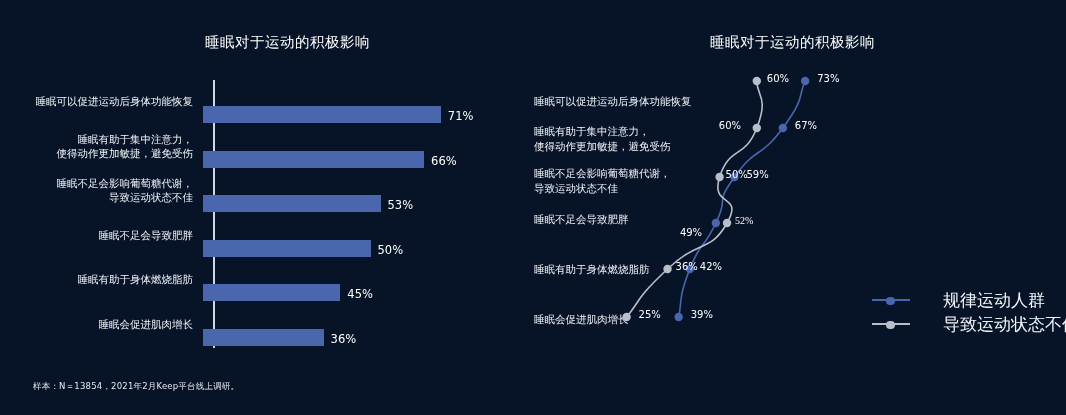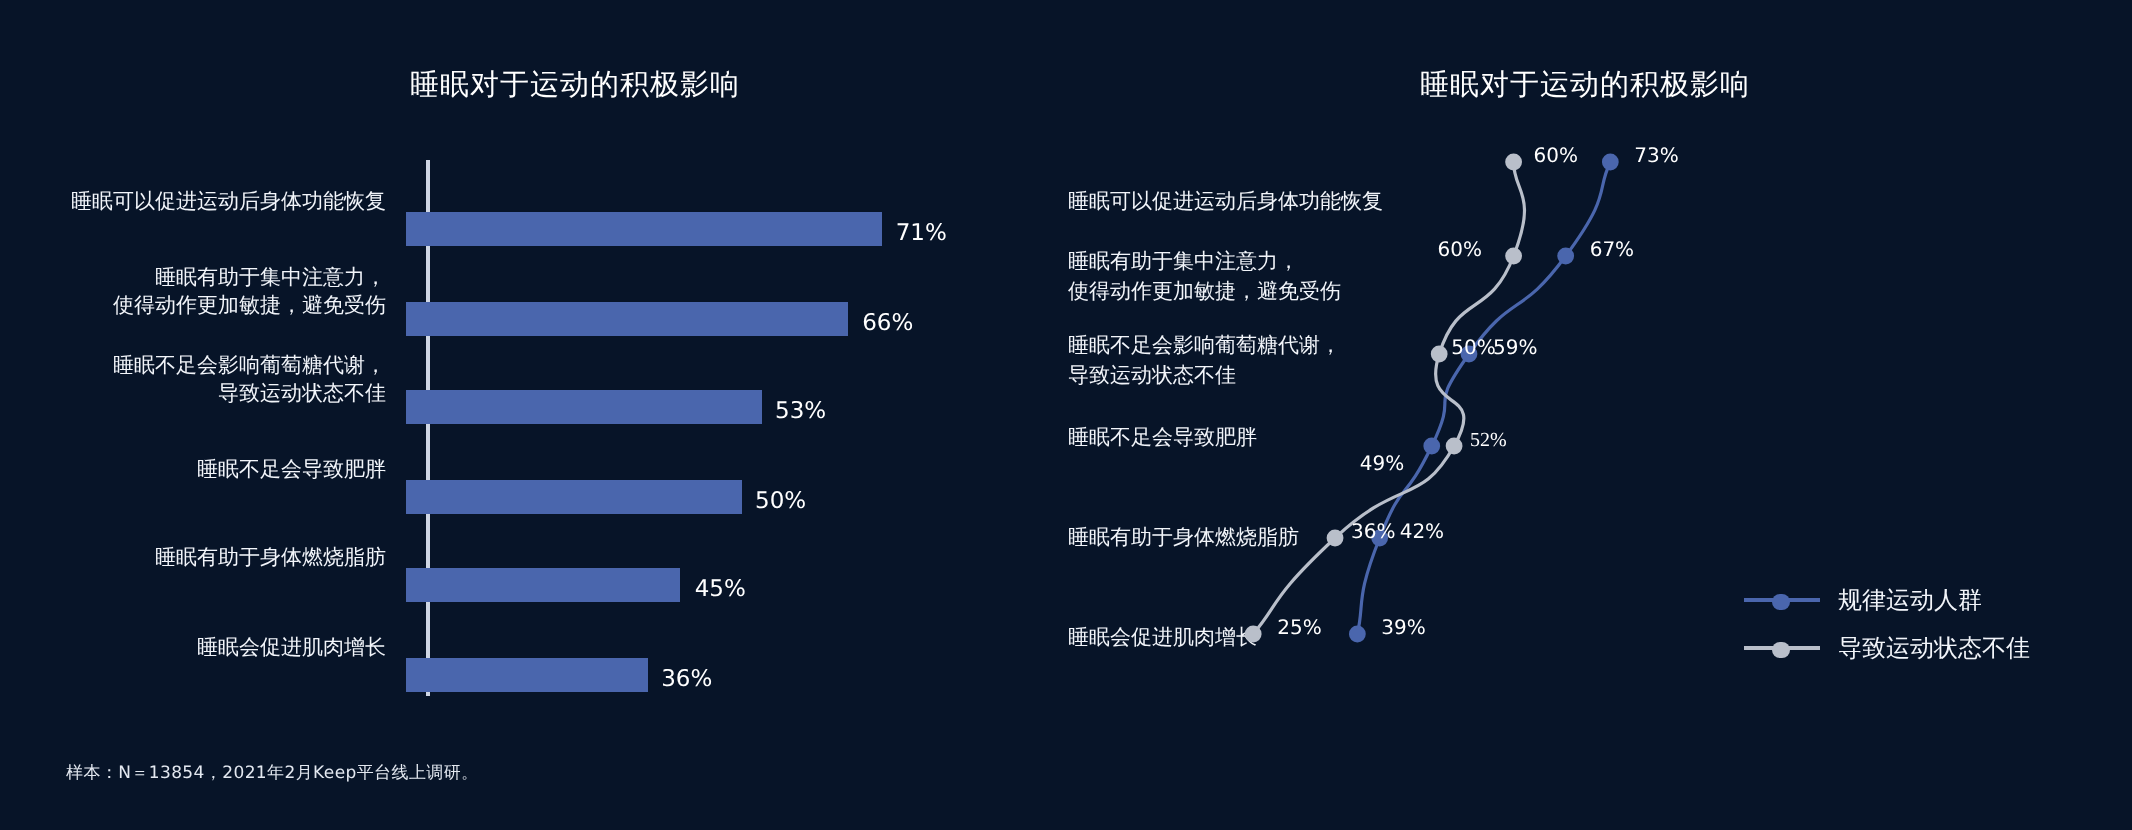--- a/index.html
+++ b/index.html
@@ -145,23 +145,24 @@
   }
   .legend-dot {
     position: absolute;
     top: 1.6px;
     left: 14px;
     width: 8.5px;
     height: 8.5px;
     border-radius: 50%;
   }
   .legend-text {
-    font-size: 12px;
+    font-size: 17px;
     color: #f2f5fa;
     white-space: nowrap;
+    margin-left: 24px;
   }
 
   
   #footnote {
     position: absolute;
     left: 33px;
     top: 381px;
     font-size: 8.5px;
     color: #e3e8f0;
     letter-spacing: 0.2px;

